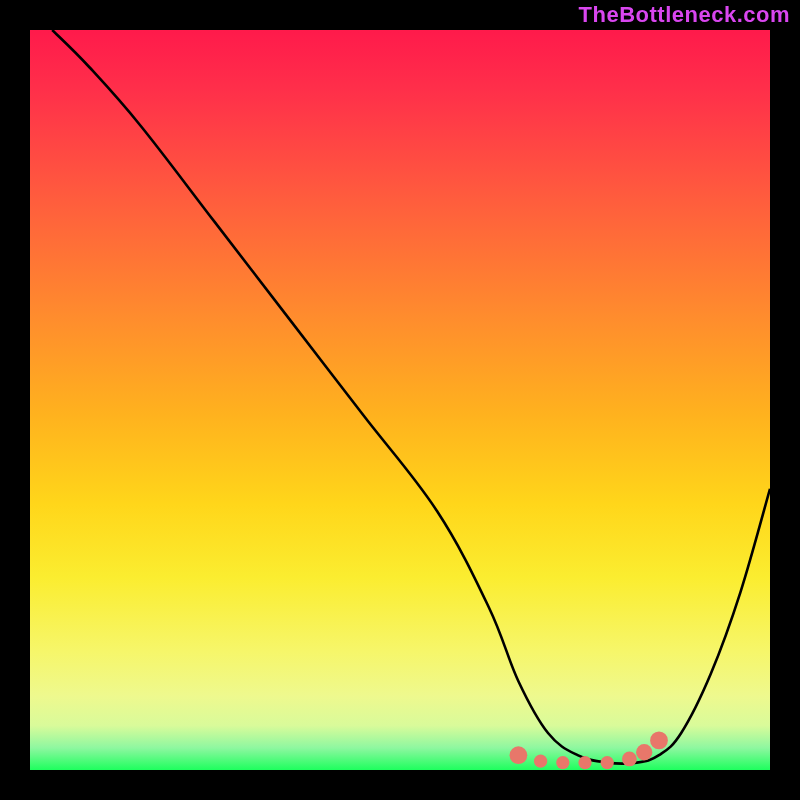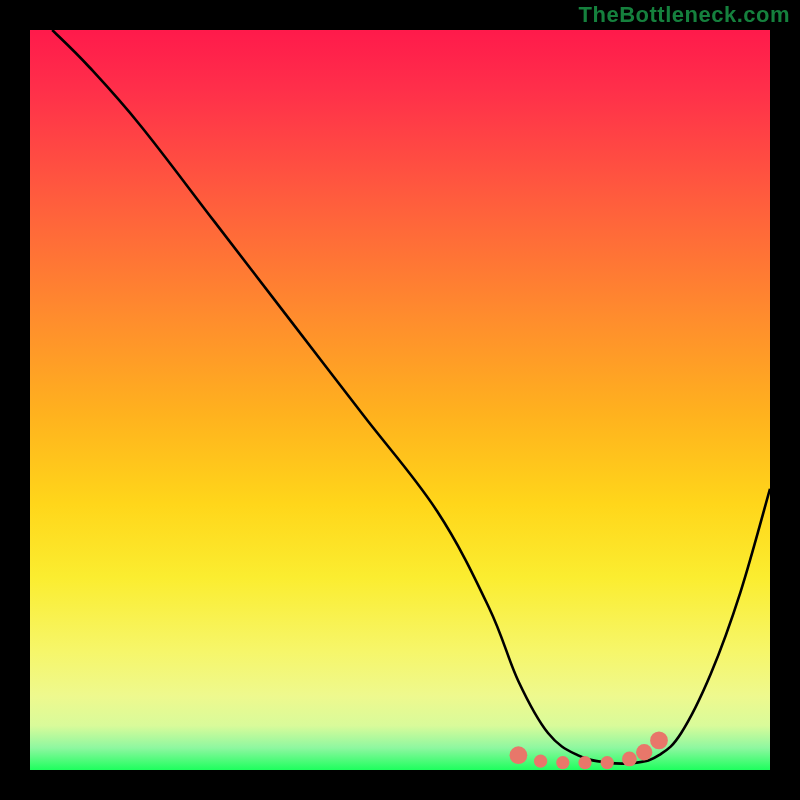--- a/index.html
+++ b/index.html
@@ -13,21 +13,21 @@
   .frame {
     position: relative;
     width: 800px;
     height: 800px;
     background: #000;
   }
   .watermark {
     position: absolute;
     top: 2px;
     right: 10px;
-    color: #15803d;
+    color: #d946ef;
     font-size: 22px;
     font-weight: bold;
     letter-spacing: 0.5px;
     z-index: 50;
   }
   .plot {
     position: absolute;
     left: 30px;
     top: 30px;
     width: 740px;

